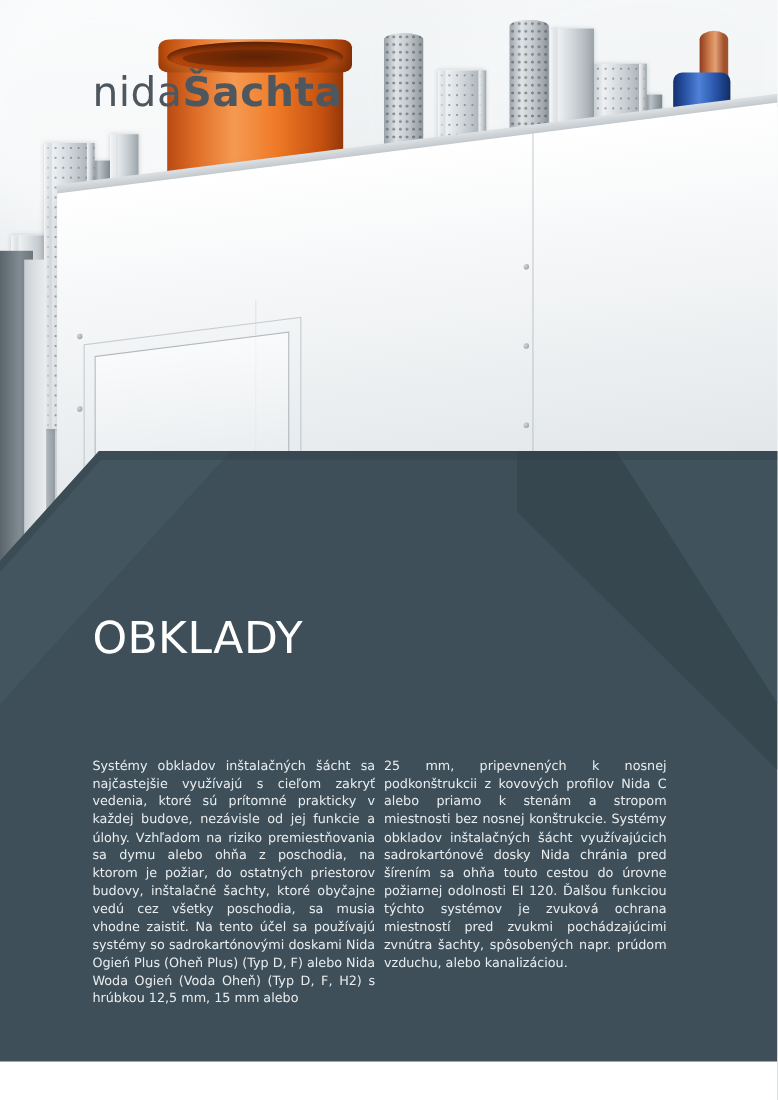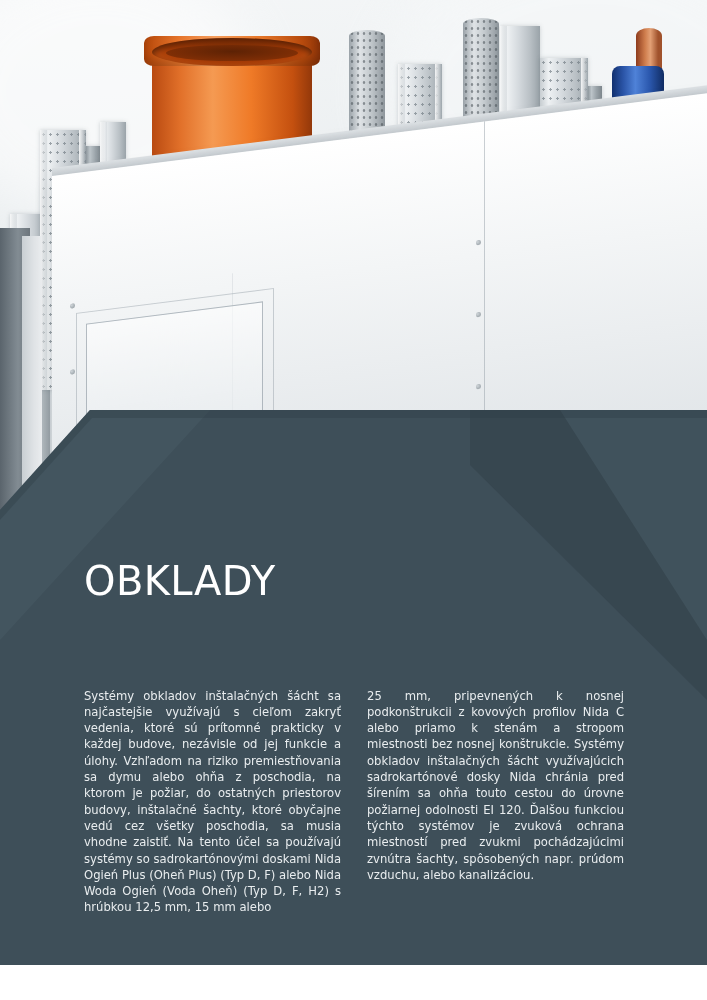--- a/index.html
+++ b/index.html
@@ -240,21 +240,21 @@
     letter-spacing: .4px;
     font-family: "DejaVu Sans", sans-serif;
   }
   .title .line2 { display: block; }
 
   .body-cols {
     position: absolute;
     left: 84px; top: 676px;
     width: 540px;
     display: flex;
-    gap: 26px;
+    gap: 8px;
   }
   .body-col {
     width: 257px;
     color: #e9edef;
     font-size: 11.6px;
     line-height: 16.3px;
     text-align: justify;
     font-family: "DejaVu Sans", sans-serif;
     hyphens: manual;
   }
@@ -344,20 +344,23 @@
       <polygon points="0,510 90,410 210,410 0,640" fill="#485a64" opacity="0.6"></polygon>
 
       <rect x="0" y="965" width="707" height="35" fill="#ffffff"></rect>
 
       <polygon points="0,510 90,410 707,410 707,418 92,418 0,520" fill="#2f3d46" opacity="0.35"></polygon>
     </svg>
   </div>
 
   <div class="content">
 
+    <div class="logo">
+      <span>nida</span><span class="bold">Šachta</span>
+    </div>
 
     <h1 class="title">
       <span>OBKLADY</span>
     </h1>
 
     <div class="body-cols">
       <p class="body-col">Systémy obkladov inštalačných šácht sa najčastejšie využívajú s cieľom zakryť vedenia, ktoré sú prítomné prakticky v každej budove, nezávisle od jej funkcie a úlohy. Vzhľadom na riziko premiestňovania sa dymu alebo ohňa z poschodia, na ktorom je požiar, do ostatných priestorov budovy, inštalačné šachty, ktoré obyčajne vedú cez všetky poschodia, sa musia vhodne zaistiť. Na tento účel sa používajú systémy so sadrokartónovými doskami Nida Ogień Plus (Oheň Plus) (Typ D, F) alebo Nida Woda Ogień (Voda Oheň) (Typ D, F, H2) s hrúbkou 12,5 mm, 15 mm alebo</p>
       <p class="body-col">25 mm, pripevnených k nosnej podkonštrukcii z kovových profilov Nida C alebo priamo k stenám a stropom miestnosti bez nosnej konštrukcie. Systémy obkladov inštalačných šácht využívajúcich sadrokartónové dosky Nida chránia pred šírením sa ohňa touto cestou do úrovne požiarnej odolnosti EI 120. Ďalšou funkciou týchto systémov je zvuková ochrana miestností pred zvukmi pochádzajúcimi zvnútra šachty, spôsobených napr. prúdom vzduchu, alebo kanalizáciou.</p>
     </div>
 

